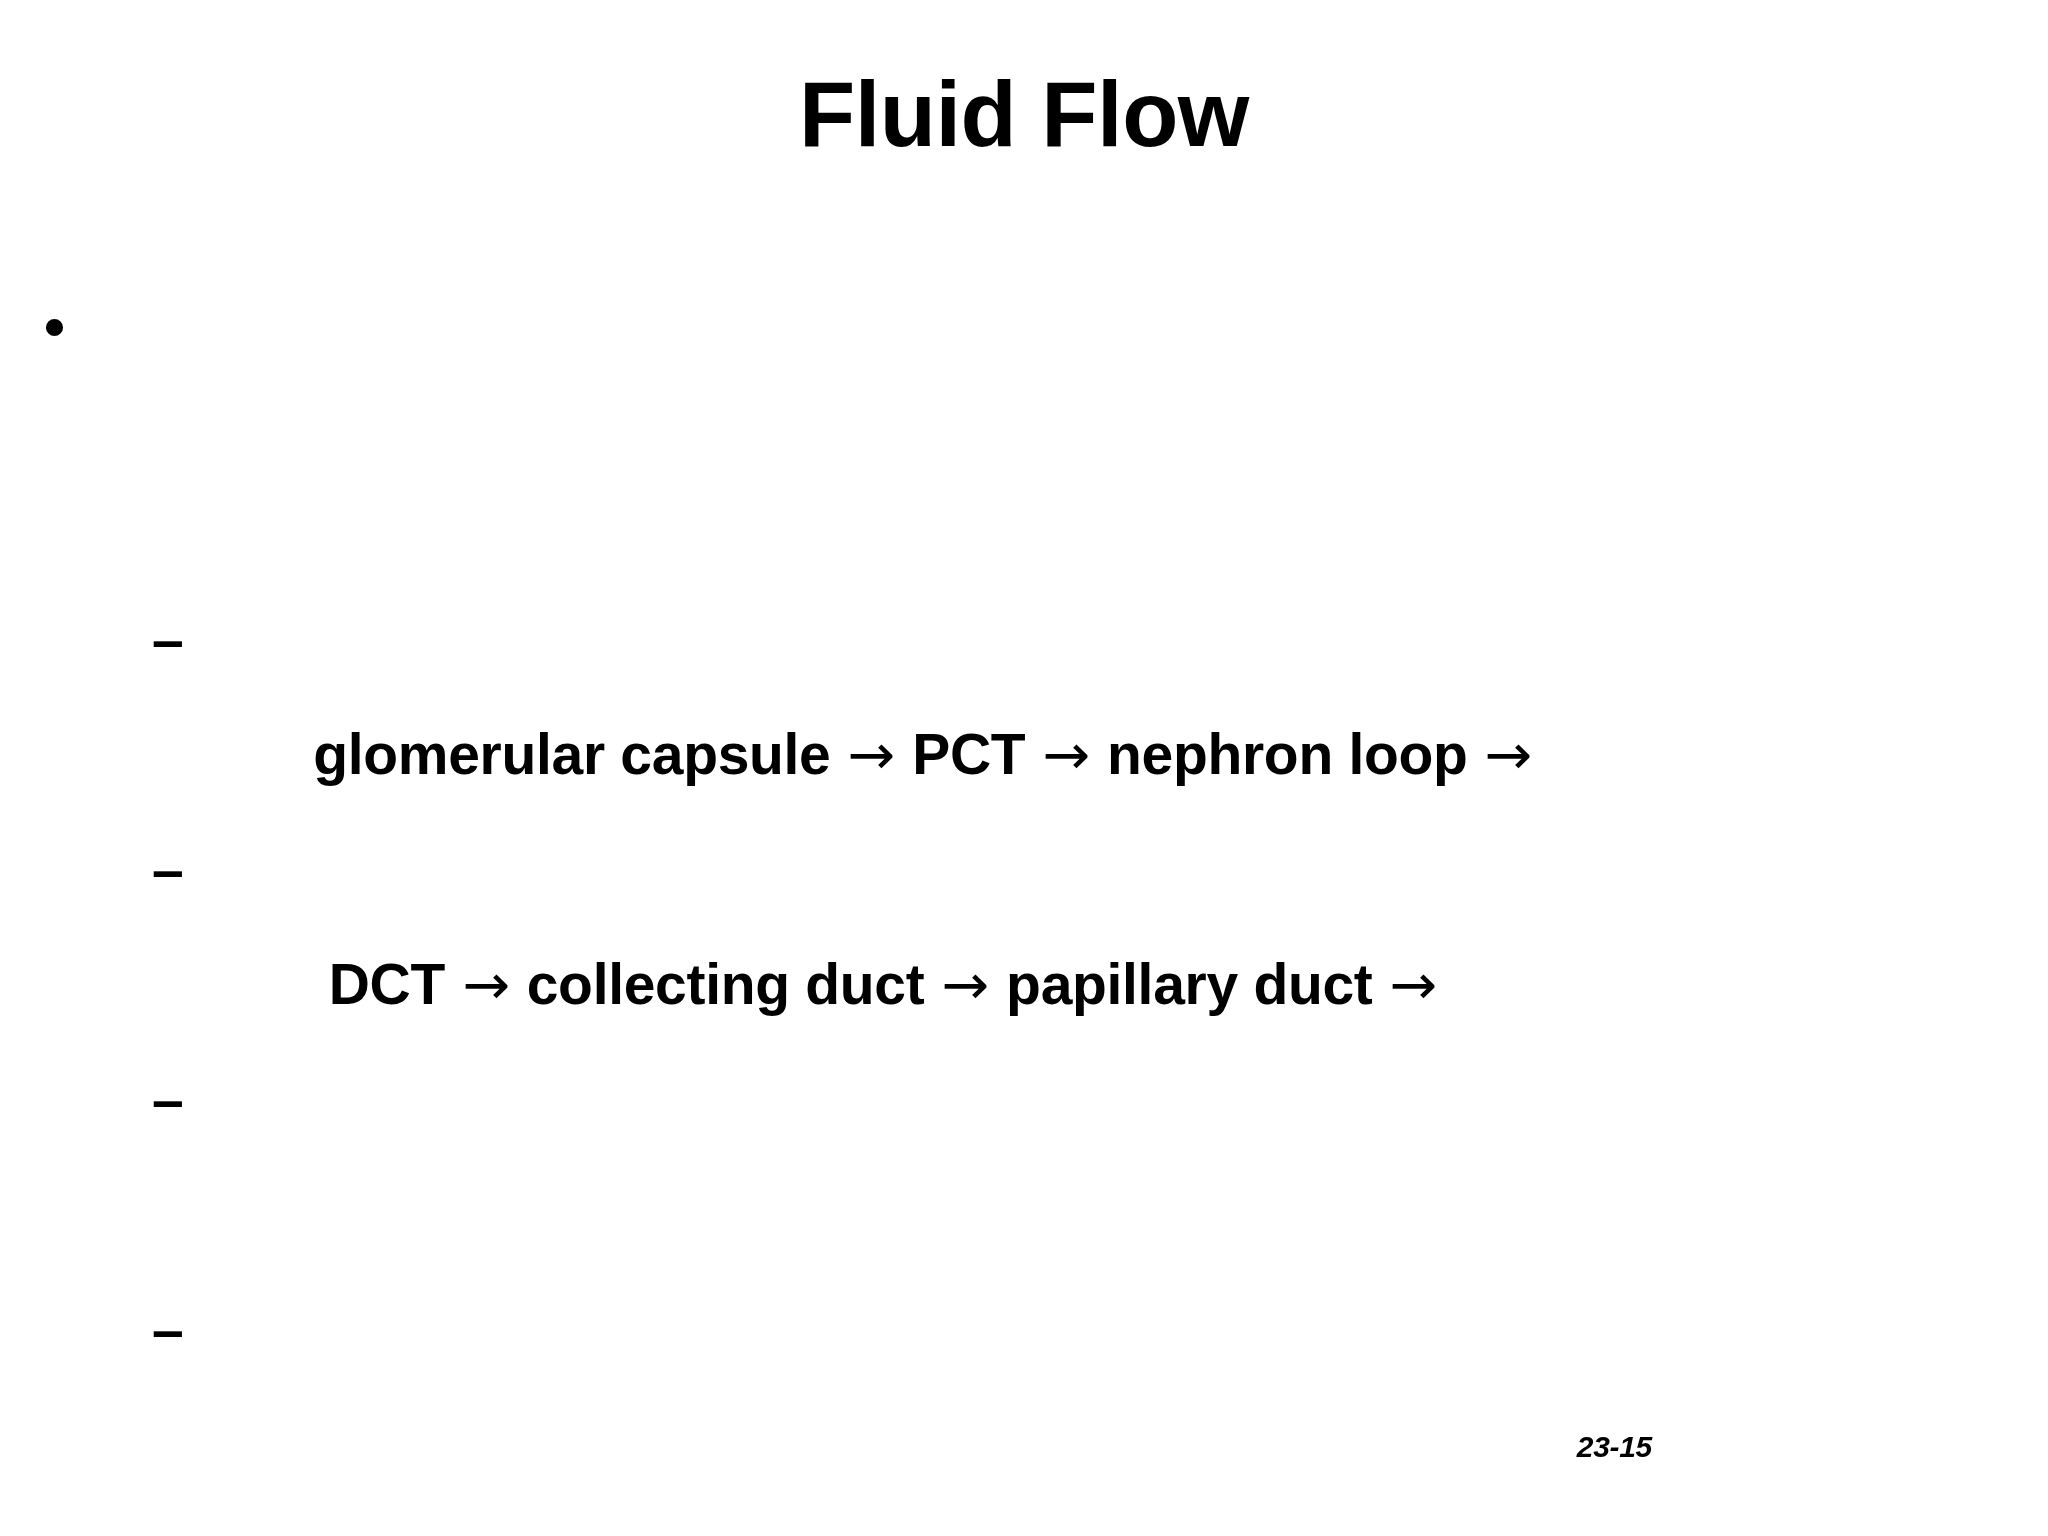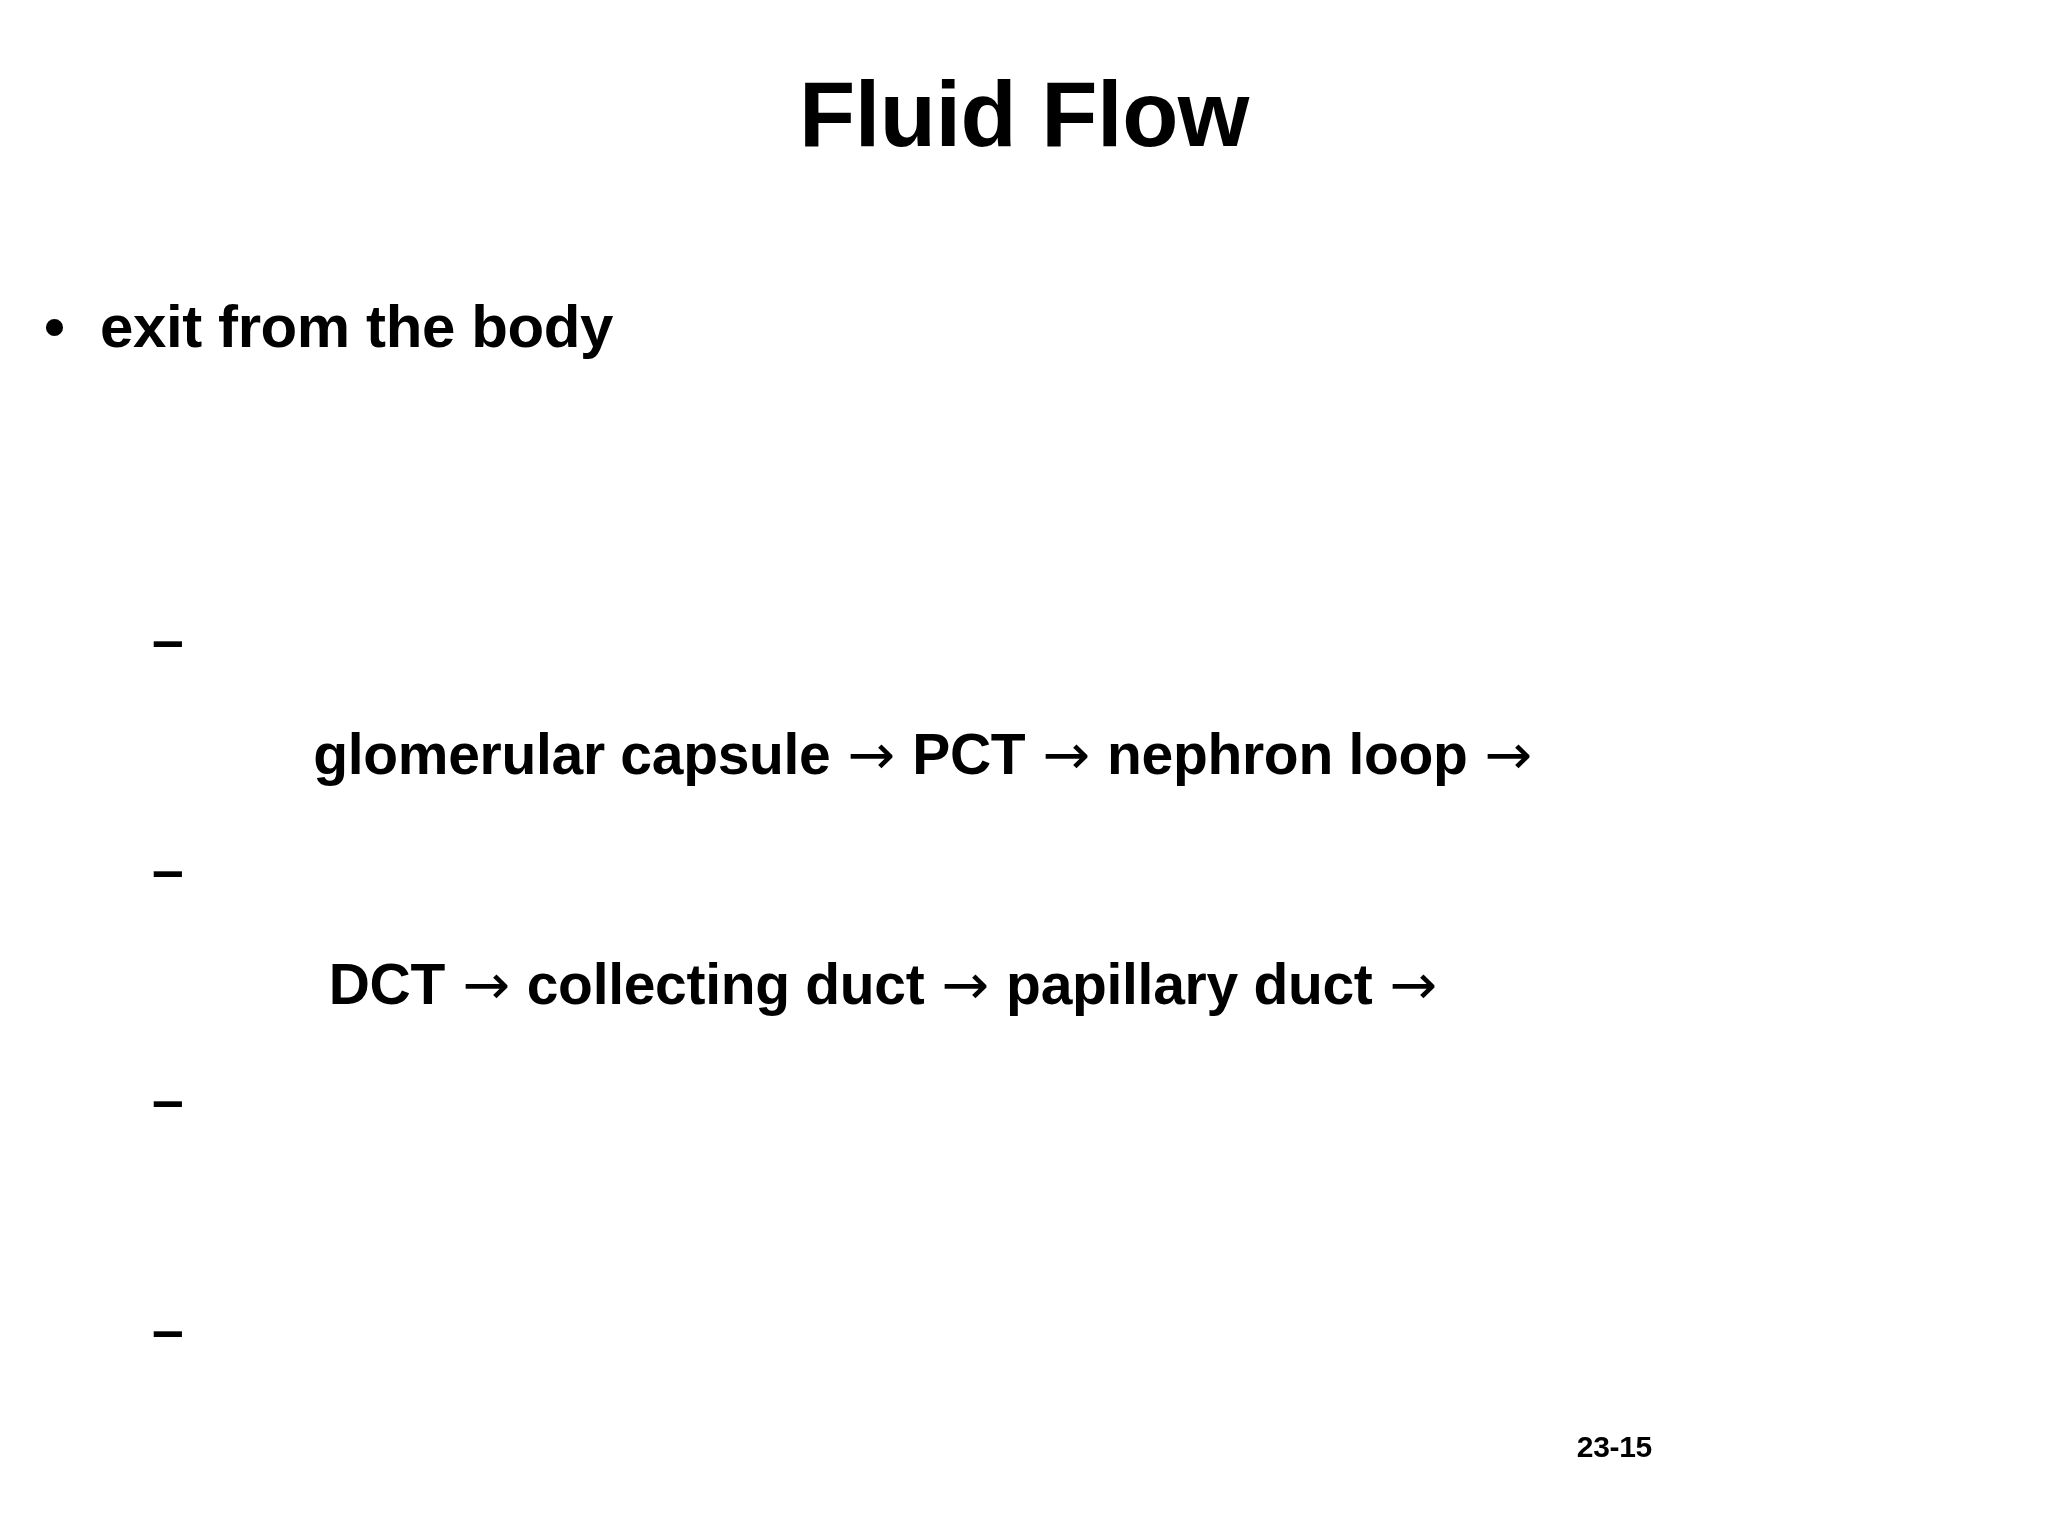--- a/index.html
+++ b/index.html
@@ -109,34 +109,34 @@
 
   
   .page-number {
     position: absolute;
     right: 28px;
     top: 1430px;
     font-size: 30px;
     font-weight: bold;
     letter-spacing: -0.3px;
     text-align: right;
+    font-style: italic;
   }
 </style>
 </head>
 <body>
 
 <div id="slide">
 
   <div class="slide-title">Fluid Flow</div>
 
   <div class="body-block">
 
     <div class="bullet-l1">
       <span class="marker">•</span>
-      <span class="btext">exit from the body</span>
     </div>
 
   </div>
 
   <div class="dash-list">
 
     <div class="dash-item">
       <span class="marker">–</span>
       <span class="dtext"><span>glomerular capsule </span><span class="arrow">→</span><span> PCT </span><span class="arrow">→</span><span> nephron loop </span><span class="arrow">→</span></span>
     </div>

